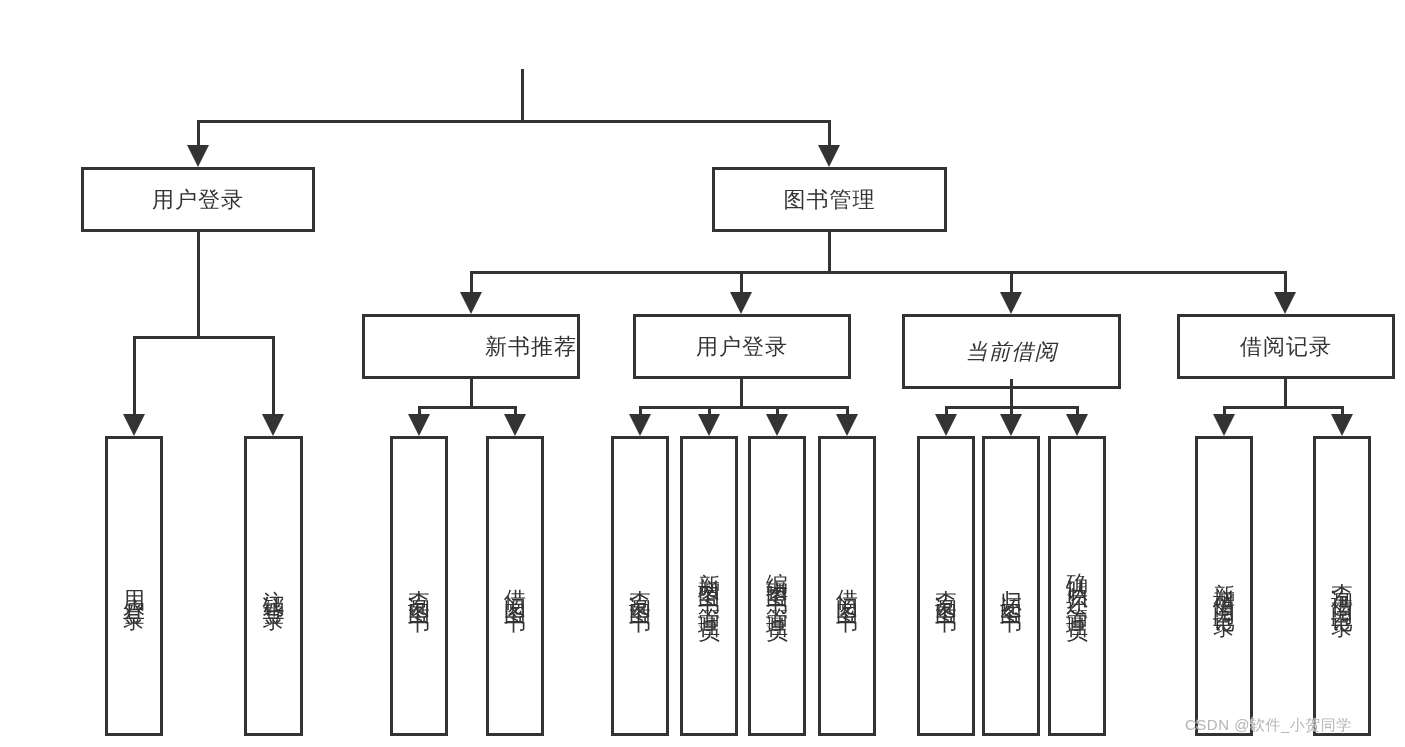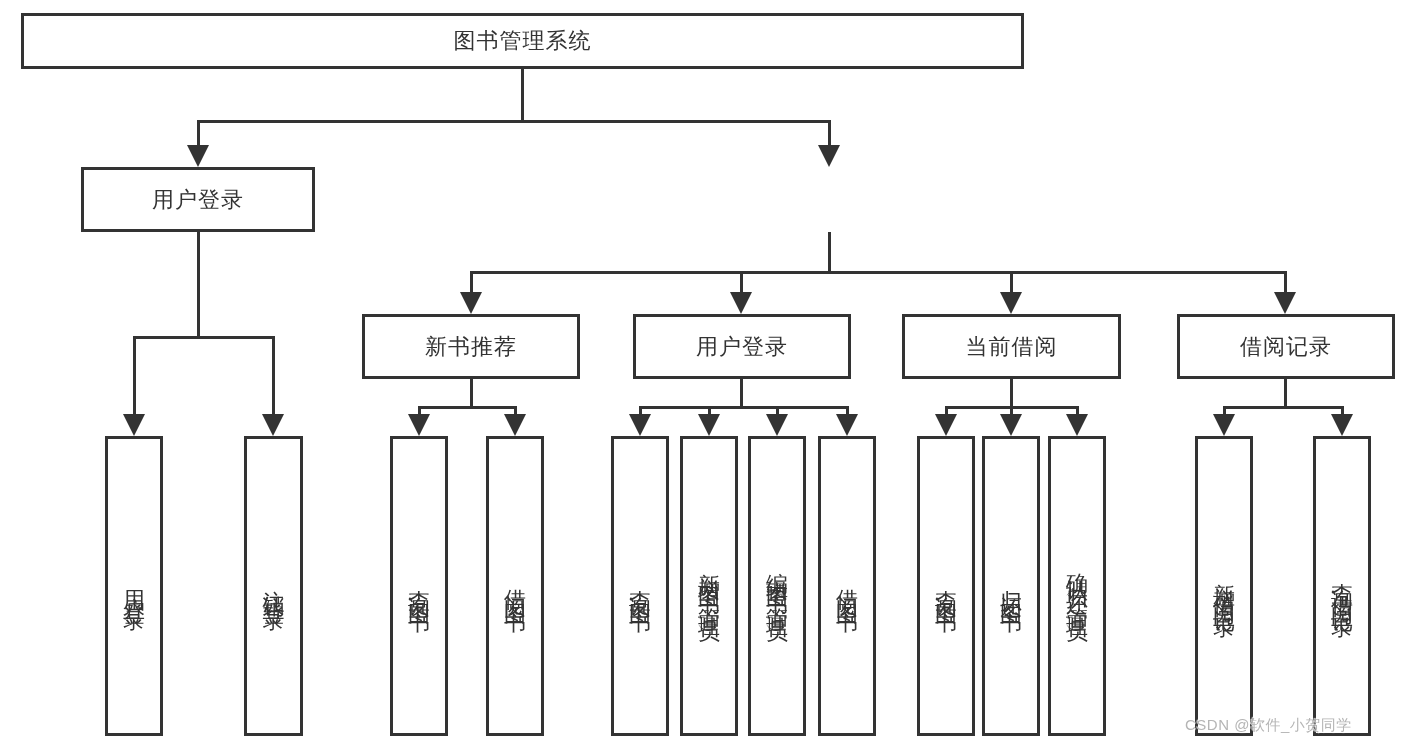--- a/index.html
+++ b/index.html
@@ -33,35 +33,35 @@
     font-size:15px; letter-spacing:0.5px; color:var(--watermark);
     text-shadow:1px 1px 1px rgba(255,255,255,.9), -1px -1px 1px rgba(255,255,255,.9);
     white-space:nowrap;
   }
 </style>
 </head>
 <body>
 
 <div id="stage">
 
-  <div class="box" style="left:21px;top:13px;width:1003px;height:56px;">
-    <span>图书管理系统</span>
-  </div>
 
   <div class="box" style="left:81px;top:167px;width:234px;height:65px;">
     <span>用户登录</span>
   </div>
+  <div class="box" style="left:712px;top:167px;width:235px;height:65px;">
+    <span>图书管理</span>
+  </div>
 
-  <div class="box" style="left:362px;top:314px;width:218px;height:65px;">
+  <div class="box" style="left:362px;top:314px;width:218px;height:65px;justify-content:flex-end;">
     <span>新书推荐</span>
   </div>
   <div class="box" style="left:633px;top:314px;width:218px;height:65px;">
     <span>用户登录</span>
   </div>
-  <div class="box" style="left:902px;top:314px;width:219px;height:65px;">
+  <div class="box" style="left:902px;top:314px;width:219px;height:75px;font-style:italic;">
     <span>当前借阅</span>
   </div>
   <div class="box" style="left:1177px;top:314px;width:218px;height:65px;">
     <span>借阅记录</span>
   </div>
 
   <div class="box" style="left:105px;top:436px;width:58px;height:300px;">
     <span class="vtxt">用户登录</span>
   </div>
   <div class="box" style="left:244px;top:436px;width:59px;height:300px;">

